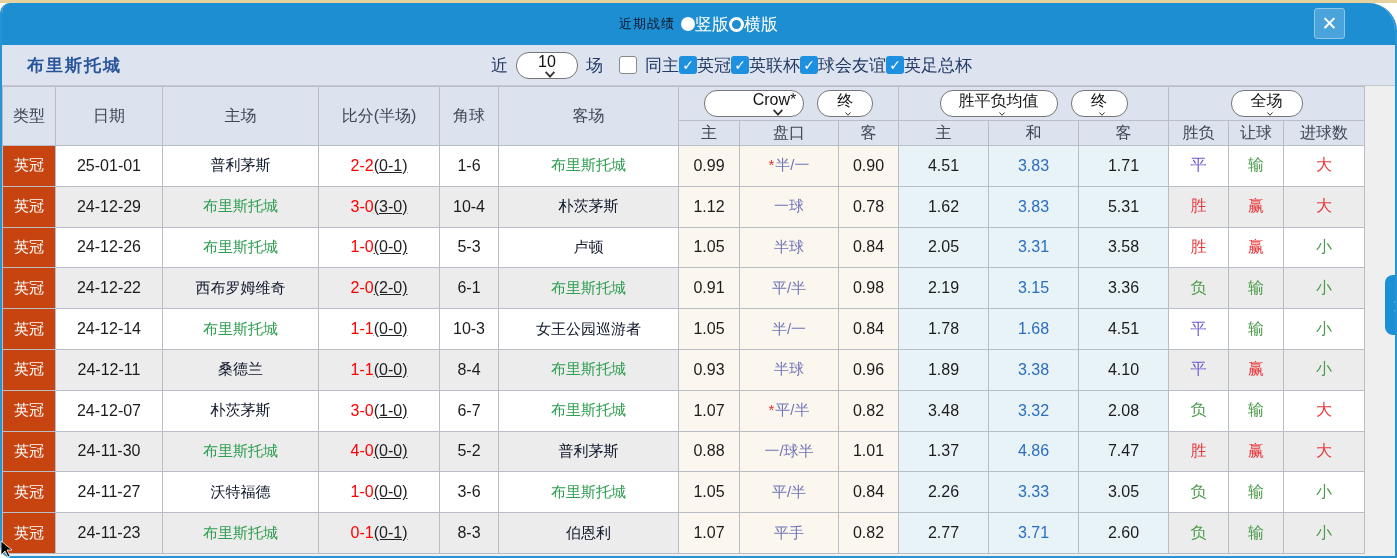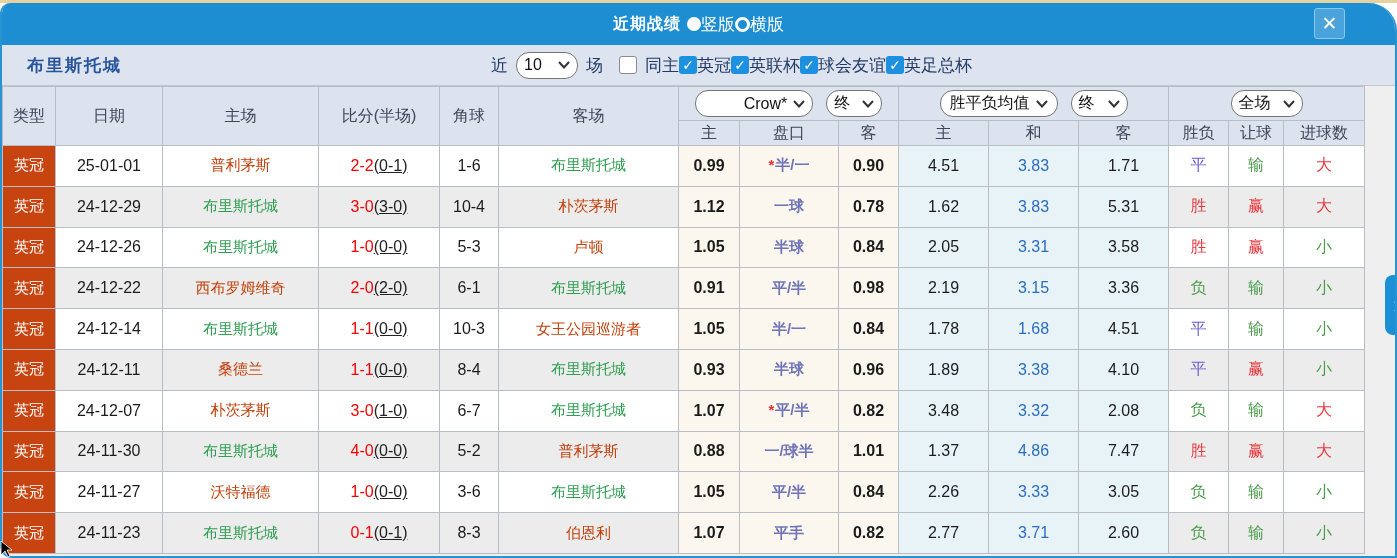--- a/index.html
+++ b/index.html
@@ -5,54 +5,54 @@
   * { margin:0; padding:0; box-sizing:border-box; }
   body { background:#ffffff; font-family:"Liberation Sans","DejaVu Sans",sans-serif; }
   .screen { position:relative; width:1397px; height:558px; background:#fff; overflow:hidden; }
   .topline { position:absolute; top:0; left:0; width:100%; height:3px; background:#e5d29e; z-index:9; }
   .panel { position:absolute; top:3px; left:0; width:1397px; height:555px;
            border-left:2px solid #2793d2; border-right:2px solid #2793d2; border-bottom:2px solid #2793d2;
            border-radius:10px 28px 0 12px; overflow:hidden; background:#efefef; }
   
   .titlebar { position:relative; height:42px; background:var(--accent-blue,#1d8ed1);
               display:flex; align-items:center; justify-content:center; }
-  .title { color:#ffffff; font-size:16px; font-weight:bold; letter-spacing:1px; }
+  .title { color:#0f172a; font-size:13px; font-weight:normal; letter-spacing:1px; }
   .radio-group { display:flex; align-items:center; margin-left:6px; gap:0; }
   .radio-filled { width:14px; height:14px; border-radius:50%; background:#fff; }
   .radio-hollow { width:15px; height:15px; border-radius:50%; border:3.5px solid #fff; background:transparent; }
   .radio-label { color:#fff; font-size:17px; }
   .close-btn { position:absolute; right:50px; top:5px; width:31px; height:31px; background:#4aa3db;
                border:1px solid #8ec7ea; border-radius:3px; color:#fff; font-size:19px; font-weight:bold;
                display:flex; align-items:center; justify-content:center; cursor:pointer; }
   
   .filterbar { position:relative; height:41px; background:#dee4ef; display:flex; align-items:center;
                border-bottom:1px solid #c2c7d0; }
   .team-name { margin-left:25px; font-size:17px; font-weight:bold; color:#27549b; letter-spacing:2px; }
   .filters { position:absolute; left:489px; display:flex; align-items:center; color:#223a66; font-size:17px; }
   .dd { display:inline-flex; align-items:center; justify-content:space-between; background:#fff;
-        border:1px solid #767676; border-radius:13px; height:27px; padding:0 7px; font-size:16px; color:#111; }
+        border:1px solid #767676; border-radius:13px; height:27px; padding:0 7px; font-size:16px; color:#111;flex-direction:column; }
   .dd .chev { margin-left:6px; display:inline-block; }
   .cb { width:18px; height:18px; border-radius:3px; display:inline-flex; align-items:center;
         justify-content:center; flex:none; }
   .cb.unchecked { background:#fff; border:1.5px solid #8a8a8a; }
   .cb.checked { background:#1e90e0; color:#fff; font-size:14px; font-weight:bold; }
   .flt-gap { display:inline-block; width:8px; }
   
   .table-zone { position:absolute; top:83px; left:0; width:1397px; bottom:0; background:#efefef; }
   table { border-collapse:collapse; table-layout:fixed; width:1362px; background:#fff; }
   th, td { border:1px solid #b9bdc6; text-align:center; vertical-align:middle; overflow:hidden; white-space:nowrap; }
   thead th { background:#dce2ee; color:#3f4754; font-weight:normal; font-size:16px; }
   tr.h1 { height:34px;margin-top:28px; } tr.h2 { height:25px; }
   tbody tr { height:40.8px; font-size:16px; color:#1c1c1c; }
   tbody tr:nth-child(even) td { background:#ececec; }
   tbody tr:nth-child(odd) td { background:#ffffff; }
   tbody td.league { background:var(--league-red,#c7430f) !important; color:#fff; font-size:15px; }
-  tbody td.cream { background:#fbf6ee !important;font-weight:bold; }
+  tbody td.cream { background:#fbf6ee !important; }
   tbody td.blue { background:#e8f3f8 !important; }
-  td.team { font-size:15px; color:#c2410c; }
+  td.team { font-size:15px; color:#0f172a; }
   td.team.self { color:var(--team-green,#2e9e50); }
   td.score .ft { color:var(--score-red,#ff0000); }
   td.score .ht { color:#222;text-decoration:underline; }
   td.hcap { color:#6f74b8; font-size:15px; }
   td.hcap .star { color:#e83030; margin-right:1px; }
   td.mid { color:var(--avg-blue,#2b6dbf); }
   td.res.win, td.res.big { color:var(--win-red,#e8383d); }
   td.res.lose, td.res.small { color:var(--lose-green,#4a9b4a); }
   td.res.draw { color:var(--draw-purple,#6a5ad2); }
   .dd-group { display:flex; align-items:center; justify-content:center; gap:13px; }

